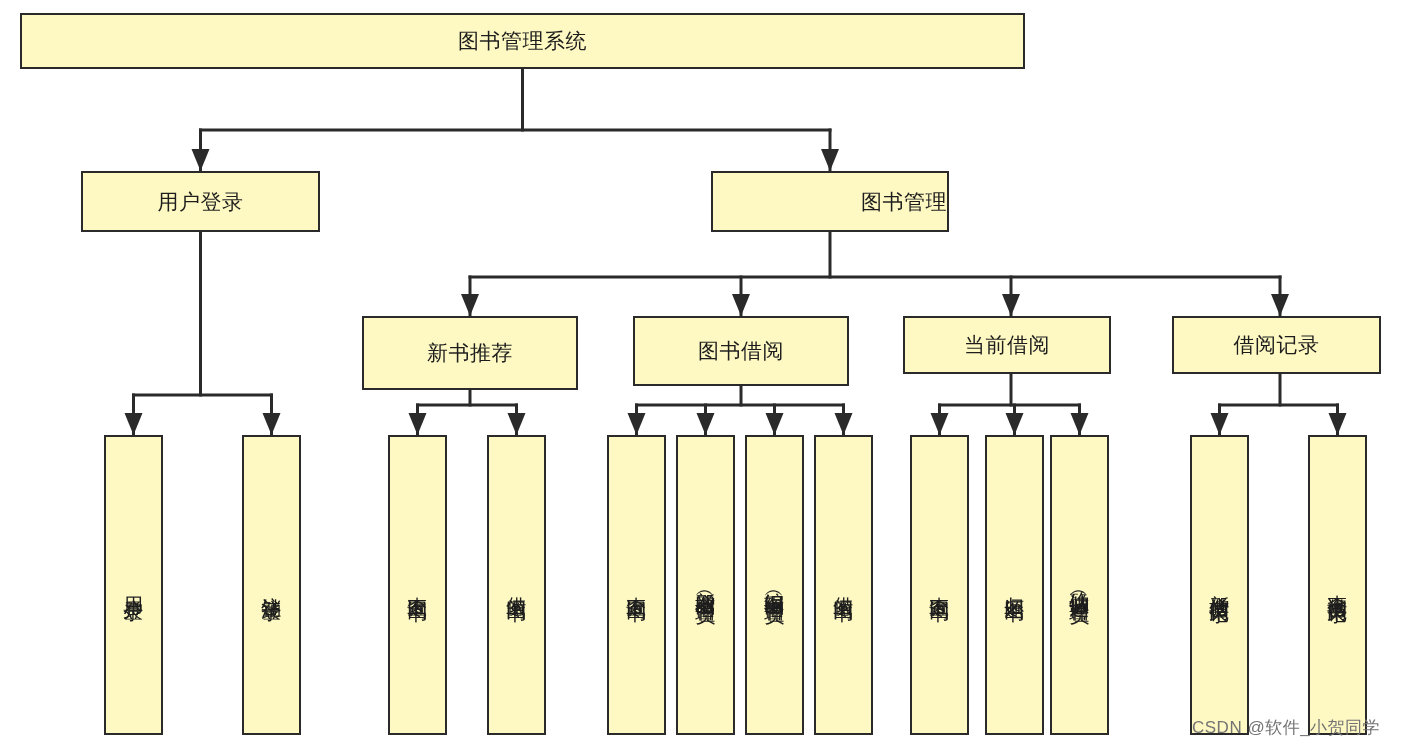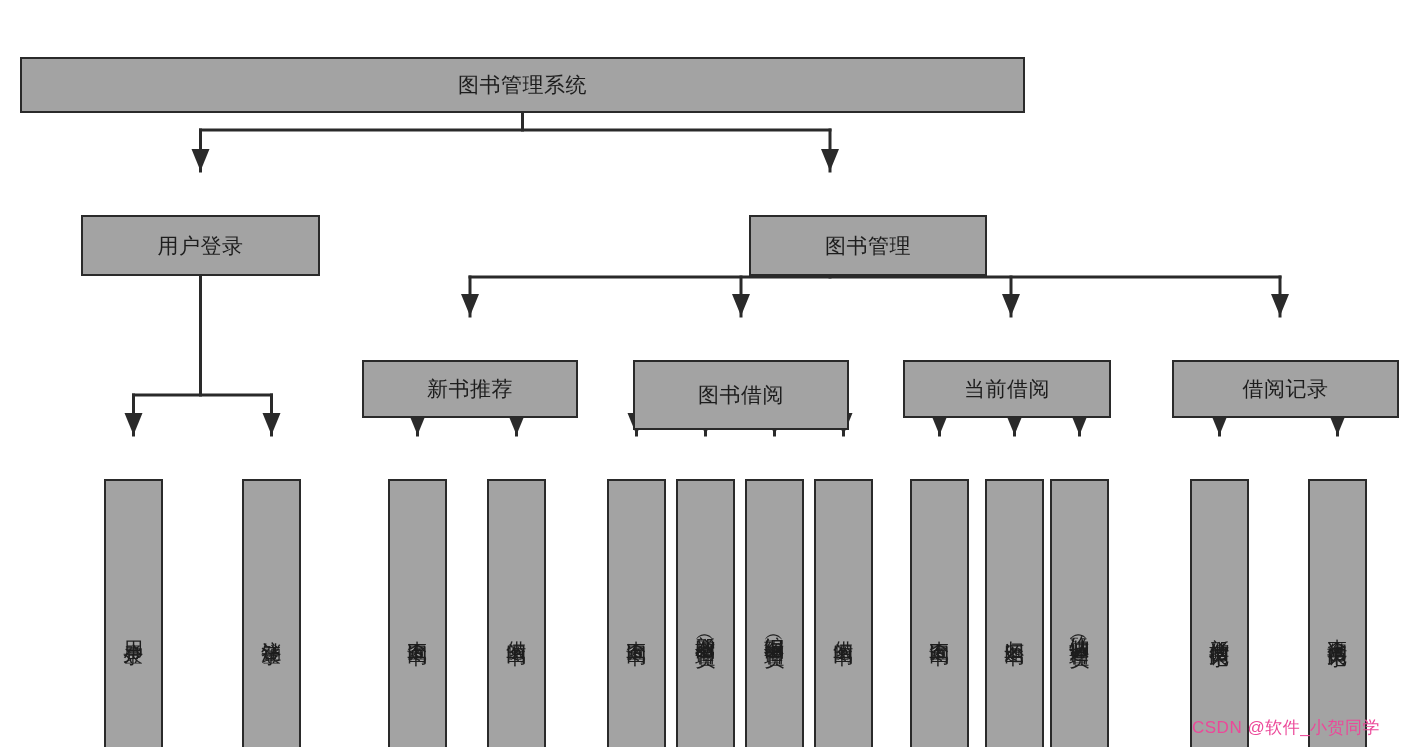--- a/index.html
+++ b/index.html
@@ -22,27 +22,26 @@
   svg.diagram-svg {
     position: absolute;
     top: 0;
     left: 0;
     width: 1405px;
     height: 747px;
   }
   .node-box {
     position: absolute;
     box-sizing: border-box;
-    background: #a3a3a3;
+    background: #fef9c3;
     border: 2px solid #2a2a2a;
     display: flex;
     align-items: center;
     justify-content: center;
     overflow: hidden;
-    margin-top: 44px;
   }
   .node-label-h {
     font-size: 21px;
     color: #1d1d1d;
     line-height: 1.1;
     white-space: nowrap;
     letter-spacing: 0.5px;
   }
   .node-label-v {
     font-size: 20px;
@@ -50,21 +49,21 @@
     writing-mode: vertical-rl;
     text-orientation: upright;
     line-height: 1.32;
     letter-spacing: 2px;
     white-space: nowrap;
     text-align: center;
   }
   .watermark {
     position: absolute;
     font-size: 17px;
-    color: #ec4899;
+    color: #737373;
     white-space: nowrap;
     letter-spacing: 0.5px;
     pointer-events: none;
   }
 </style>
 </head>
 <body>
 
 <div id="diagram-root">
   <svg class="diagram-svg" id="connector-layer" viewBox="0 0 1405 747" preserveAspectRatio="none" aria-hidden="true">
@@ -121,33 +120,33 @@
       <line x1="1337.5" y1="405" x2="1337.5" y2="435" stroke="#2a2a2a" stroke-width="3" stroke-linecap="square"></line>
       <polygon points="1328.5,413 1346.5,413 1337.5,435" fill="#2a2a2a"></polygon>
     </svg>
   <div id="node-layer">
       <div class="node-box" style="left: 20px; top: 13px; width: 1005px; height: 56px;">
         <span class="node-label-h">图书管理系统</span>
       </div>
       <div class="node-box" style="left: 81px; top: 171px; width: 239px; height: 61px;">
         <span class="node-label-h">用户登录</span>
       </div>
-      <div class="node-box" style="left: 749px; top: 171px; width: 238px; height: 61px;">
+      <div class="node-box" style="left: 711px; top: 171px; width: 238px; height: 61px; justify-content: flex-end;">
         <span class="node-label-h">图书管理</span>
       </div>
-      <div class="node-box" style="left: 362px; top: 316px; width: 216px; height: 58px;">
+      <div class="node-box" style="left: 362px; top: 316px; width: 216px; height: 74px;">
         <span class="node-label-h">新书推荐</span>
       </div>
       <div class="node-box" style="left: 633px; top: 316px; width: 216px; height: 70px;">
         <span class="node-label-h">图书借阅</span>
       </div>
       <div class="node-box" style="left: 903px; top: 316px; width: 208px; height: 58px;">
         <span class="node-label-h">当前借阅</span>
       </div>
-      <div class="node-box" style="left: 1172px; top: 316px; width: 227px; height: 58px;">
+      <div class="node-box" style="left: 1172px; top: 316px; width: 209px; height: 58px;">
         <span class="node-label-h">借阅记录</span>
       </div>
       <div class="node-box" style="left: 104px; top: 435px; width: 59px; height: 300px;">
         <span class="node-label-v">用户登录</span>
       </div>
       <div class="node-box" style="left: 242px; top: 435px; width: 59px; height: 300px;">
         <span class="node-label-v">注销登录</span>
       </div>
       <div class="node-box" style="left: 388px; top: 435px; width: 59px; height: 300px;">
         <span class="node-label-v">查询图书</span>

